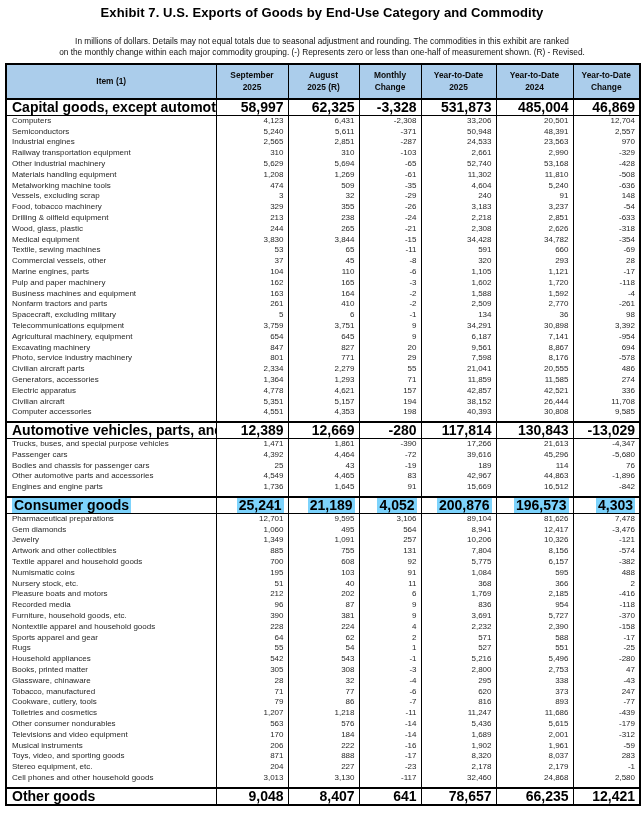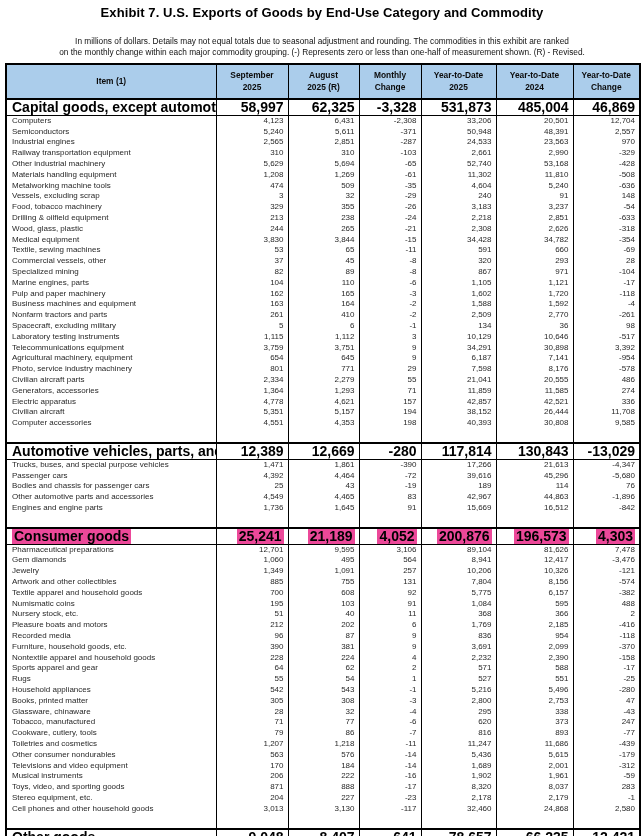--- a/index.html
+++ b/index.html
@@ -63,23 +63,23 @@
   td.num { text-align: right; padding-right: 4px; padding-left: 1px; }
   tr.section-row td {
     font-weight: bold;
     font-size: 14px;
     color: #000;
     border-top: 2px solid #000;
     border-bottom: 1.2px solid #000;
     padding-top: 2px;
     padding-bottom: 2px;
   }
-  tr.sec-end td { padding-bottom: 13px; }
+  tr.sec-end td { padding-bottom: 3px; }
   .hl {
-    background: #ec4899;
+    background: #7dd3fc;
     padding: 0 2px;
   }
 </style>
 </head>
 <body>
 
 <div class="page">
   <h1 class="title">Exhibit 7. U.S. Exports of Goods by End-Use Category and Commodity</h1>
   <div class="subtitle">
     <span>In millions of dollars. Details may not equal totals due to seasonal adjustment and rounding. The commodities in this exhibit are ranked</span><br>
@@ -237,29 +237,20 @@
         <tr class="detail-row">
           <td class="item">Commercial vessels, other</td>
           <td class="num">37</td>
           <td class="num">45</td>
           <td class="num">-8</td>
           <td class="num">320</td>
           <td class="num">293</td>
           <td class="num">28</td>
         </tr>
         <tr class="detail-row">
-          <td class="item">Specialized mining</td>
-          <td class="num">82</td>
-          <td class="num">89</td>
-          <td class="num">-8</td>
-          <td class="num">867</td>
-          <td class="num">971</td>
-          <td class="num">-104</td>
-        </tr>
-        <tr class="detail-row">
           <td class="item">Marine engines, parts</td>
           <td class="num">104</td>
           <td class="num">110</td>
           <td class="num">-6</td>
           <td class="num">1,105</td>
           <td class="num">1,121</td>
           <td class="num">-17</td>
         </tr>
         <tr class="detail-row">
           <td class="item">Pulp and paper machinery</td>
@@ -291,45 +282,45 @@
         <tr class="detail-row">
           <td class="item">Spacecraft, excluding military</td>
           <td class="num">5</td>
           <td class="num">6</td>
           <td class="num">-1</td>
           <td class="num">134</td>
           <td class="num">36</td>
           <td class="num">98</td>
         </tr>
         <tr class="detail-row">
-          <td class="item">Laboratory testing instruments</td>
-          <td class="num">1,115</td>
-          <td class="num">1,112</td>
-          <td class="num">3</td>
-          <td class="num">10,129</td>
-          <td class="num">10,646</td>
-          <td class="num">-517</td>
-        </tr>
-        <tr class="detail-row">
           <td class="item">Telecommunications equipment</td>
           <td class="num">3,759</td>
           <td class="num">3,751</td>
           <td class="num">9</td>
           <td class="num">34,291</td>
           <td class="num">30,898</td>
           <td class="num">3,392</td>
         </tr>
         <tr class="detail-row">
           <td class="item">Agricultural machinery, equipment</td>
           <td class="num">654</td>
           <td class="num">645</td>
           <td class="num">9</td>
           <td class="num">6,187</td>
           <td class="num">7,141</td>
           <td class="num">-954</td>
+        </tr>
+        <tr class="detail-row">
+          <td class="item">Excavating machinery</td>
+          <td class="num">847</td>
+          <td class="num">827</td>
+          <td class="num">20</td>
+          <td class="num">9,561</td>
+          <td class="num">8,867</td>
+          <td class="num">694</td>
         </tr>
         <tr class="detail-row">
           <td class="item">Photo, service industry machinery</td>
           <td class="num">801</td>
           <td class="num">771</td>
           <td class="num">29</td>
           <td class="num">7,598</td>
           <td class="num">8,176</td>
           <td class="num">-578</td>
         </tr>
@@ -521,21 +512,21 @@
           <td class="num">836</td>
           <td class="num">954</td>
           <td class="num">-118</td>
         </tr>
         <tr class="detail-row">
           <td class="item">Furniture, household goods, etc.</td>
           <td class="num">390</td>
           <td class="num">381</td>
           <td class="num">9</td>
           <td class="num">3,691</td>
-          <td class="num">2,099</td>
+          <td class="num">5,727</td>
           <td class="num">-370</td>
         </tr>
         <tr class="detail-row">
           <td class="item">Nontextile apparel and household goods</td>
           <td class="num">228</td>
           <td class="num">224</td>
           <td class="num">4</td>
           <td class="num">2,232</td>
           <td class="num">2,390</td>
           <td class="num">-158</td>

